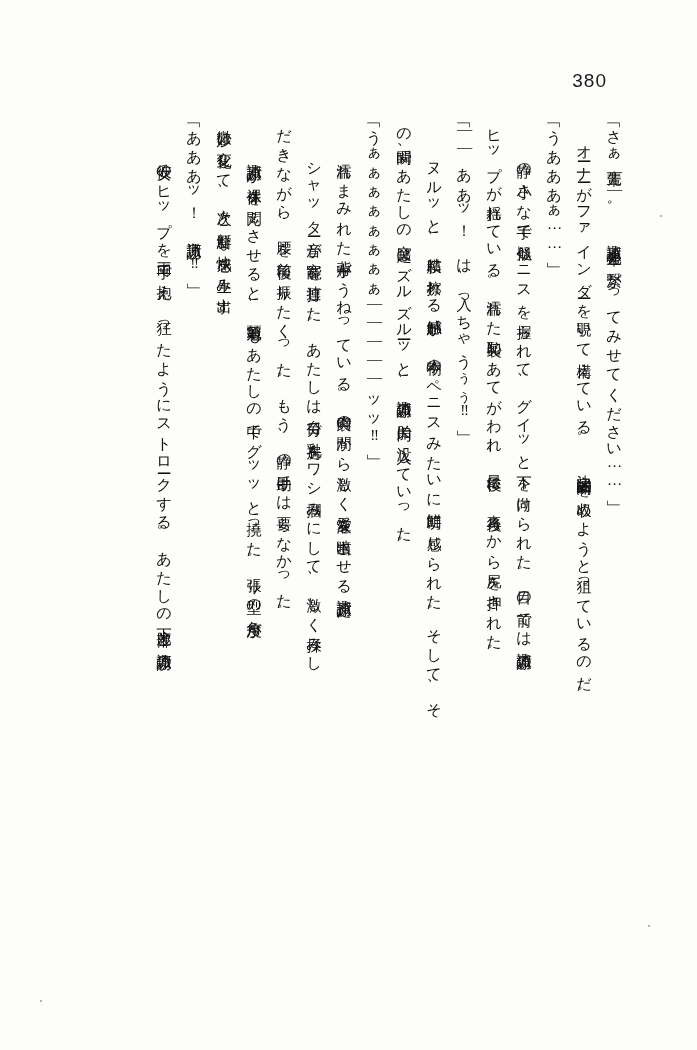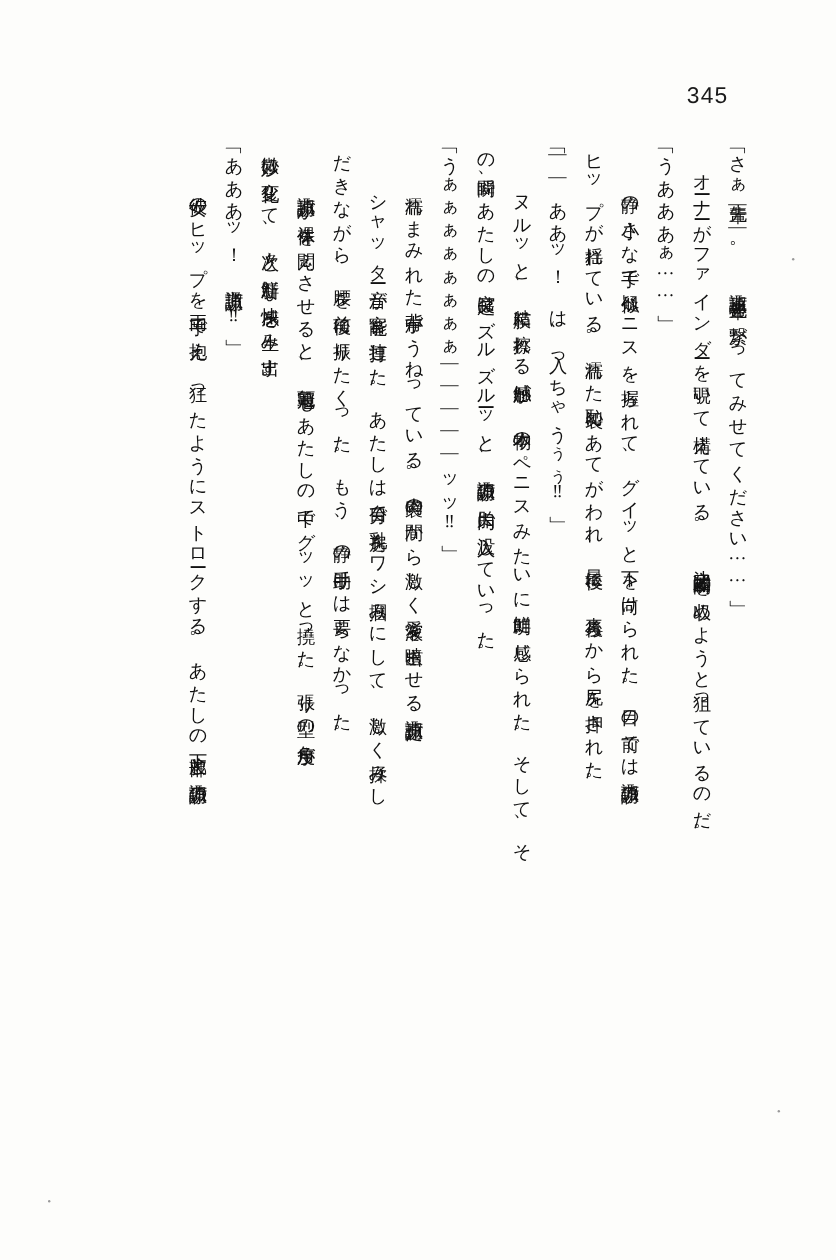--- a/index.html
+++ b/index.html
@@ -61,21 +61,21 @@
     height: 2px;
     background: #9a9a9a;
     border-radius: 50%;
   }
 </style>
 </head>
 <body>
 
 <div class="page">
 
-  <div class="page-number">345</div>
+  <div class="page-number">380</div>
 
   <div class="text-body">
     <div class="col">「さぁ先輩――。　諏訪原先輩と繋がってみせてください……」</div>
     <div class="col">　オーナーがファインダーを覗いて構えている。　決定的瞬間を収めようと狙っているのだ。</div>
     <div class="col">「うあああぁ……」</div>
     <div class="col indent">　静の小さな手で疑似ペニスを握られて、グイッと下を向けられた。目の前では諏訪原の</div>
     <div class="col">ヒップが揺れている。濡れた恥裂にあてがわれ、最後に、真後ろから尻を押された。</div>
     <div class="col">「――ああッ！　は、入っちゃうぅぅ‼」</div>
     <div class="col indent">　ヌルッと、粘膜に擦れる感触が、本物のペニスみたいに鮮明に感じられた。そして、そ</div>
     <div class="col">の瞬間、あたしの突起はズルズルーッと、諏訪原の胎内に没入していった。</div>

